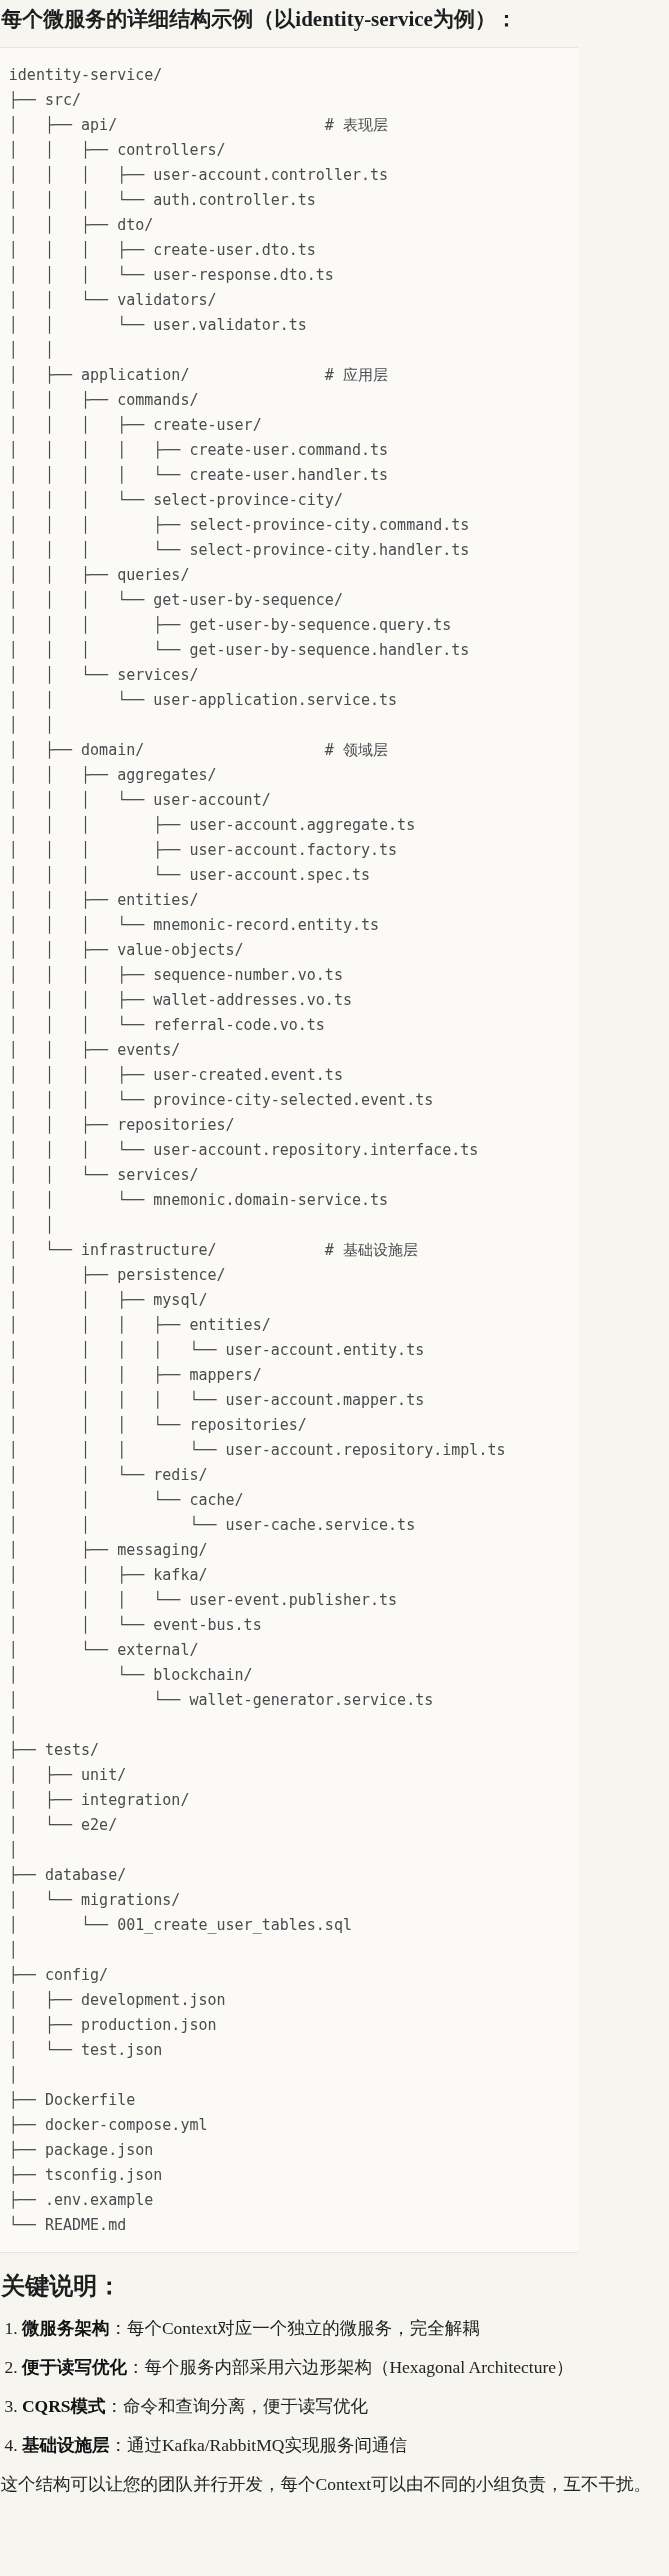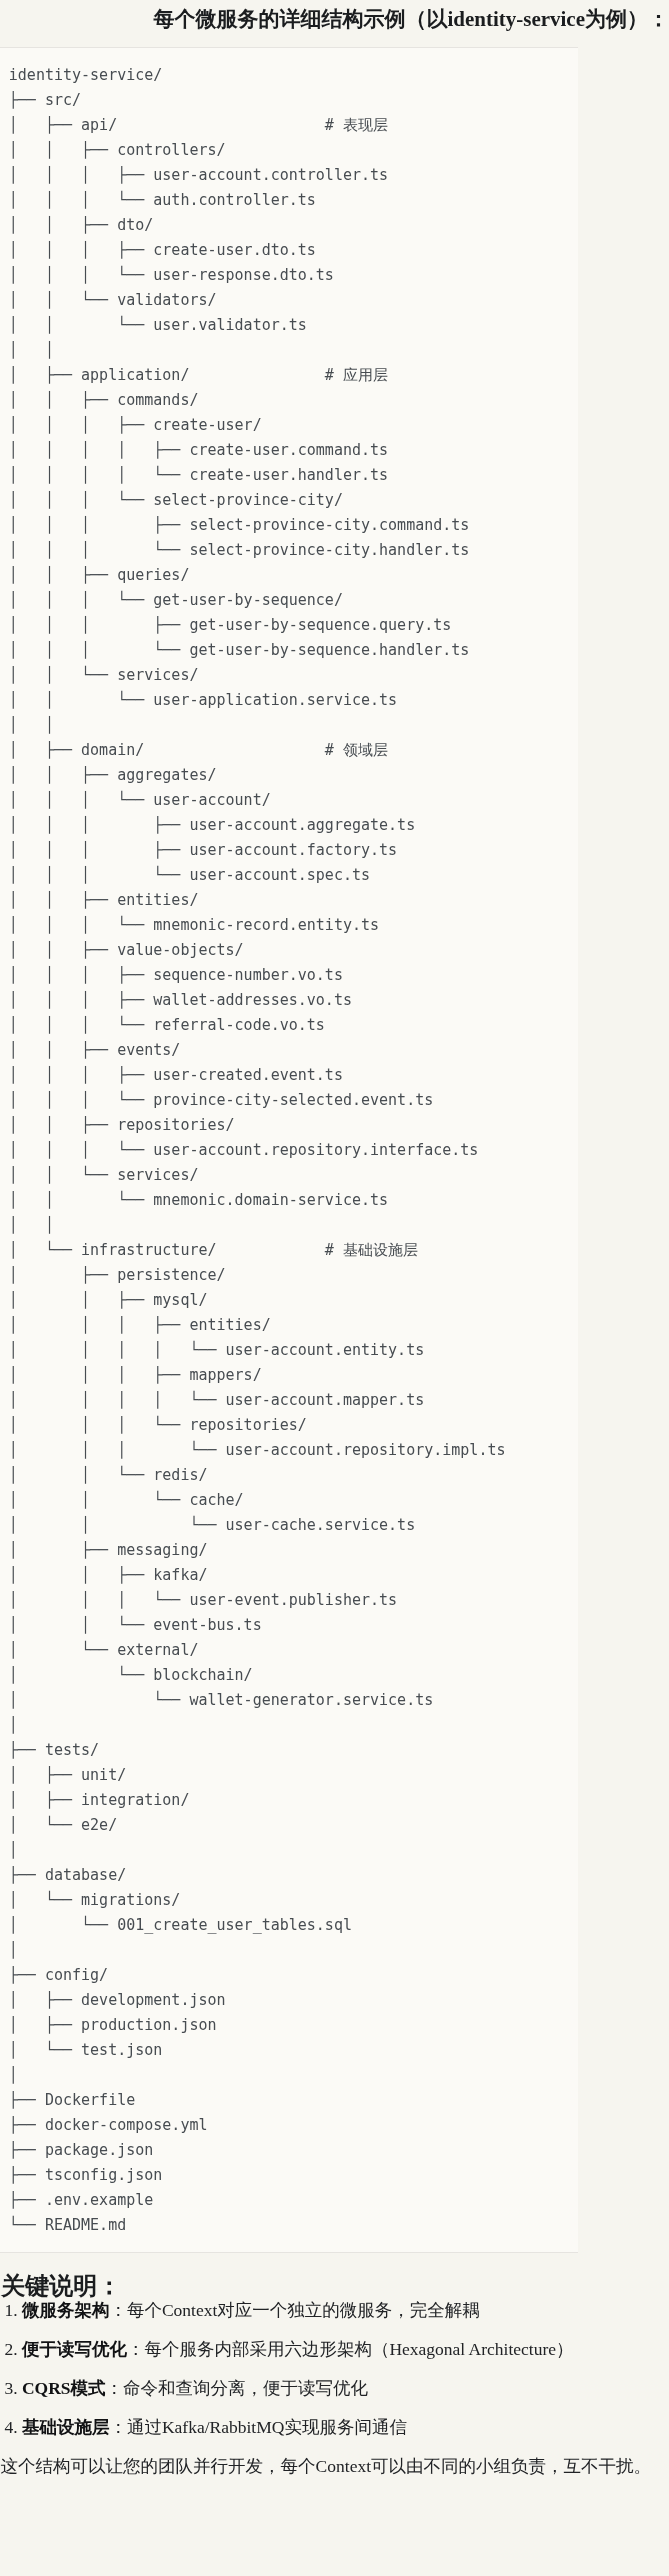--- a/index.html
+++ b/index.html
@@ -12,21 +12,20 @@
     font-family: "Liberation Serif", serif;
     padding: 8.1px 0 12px 0;
     overflow: hidden;
   }
   .page-title {
     font-size: 21px;
     line-height: 23px;
     font-weight: bold;
     color: #1b1d1f;
     margin: 0 0 0 1.3px;
-    text-align: right;
   }
   .code-block {
     margin-top: 15.6px;
     background: #fbfaf6;
     border-top: 0.6px solid #e6e4e0;
     border-bottom: 0.6px solid #e6e4e0;
     padding: 15.6px 0 13.8px 8.8px;
     box-sizing: border-box;
     width: 578px;
   }
@@ -40,21 +39,21 @@
   }
   .notes-heading {
     font-size: 24px;
     line-height: 24px;
     font-weight: bold;
     color: #1b1d1f;
     margin: 21px 0 0 1.3px;
   }
   .notes-list {
     list-style: none;
-    margin: 2px 0 0 0;
+    margin: 20px 0 0 0;
     padding: 0 0 0 4.4px;
   }
   .notes-list li {
     font-size: 17.5px;
     line-height: 21px;
     margin-bottom: 18px;
     color: #212326;
   }
   .notes-list .num {
     margin-right: 4.4px;

